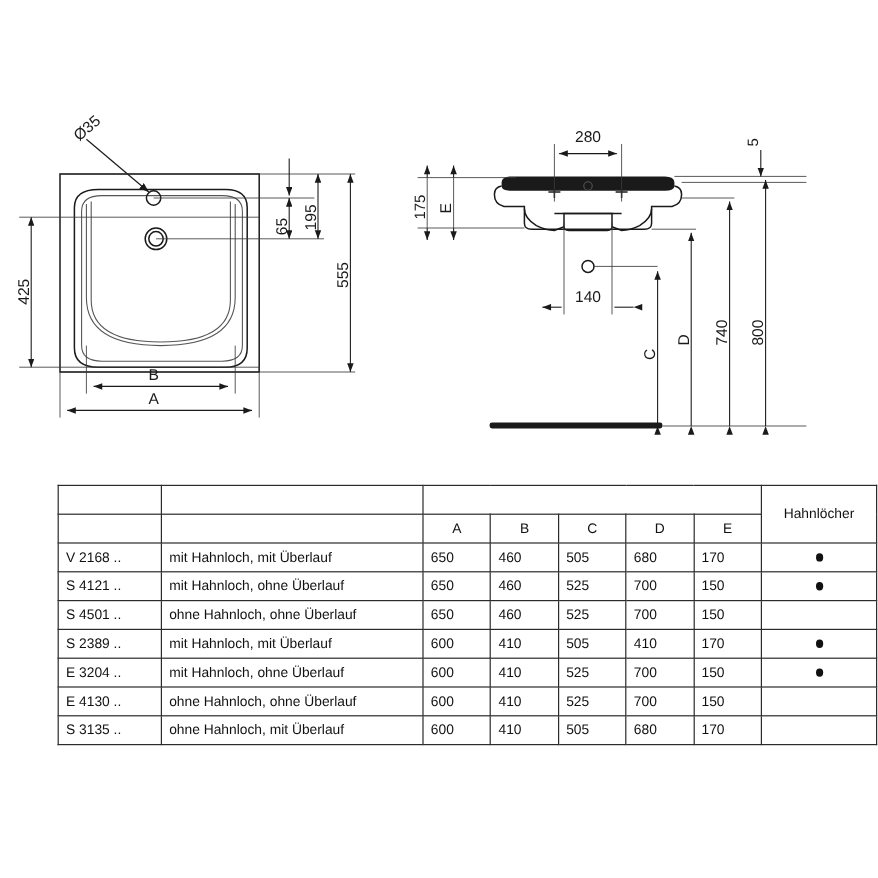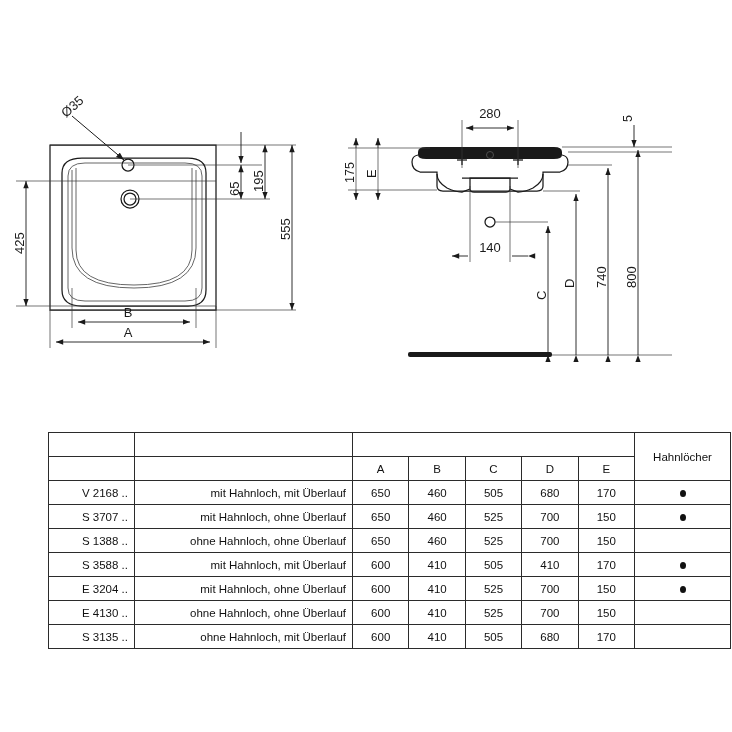--- a/index.html
+++ b/index.html
@@ -80,50 +80,49 @@
     position: absolute;
     left: 48px;
     top: 404px;
     width: 683px;
   }
   table.spec {
     border-collapse: collapse;
     width: 683px;
     table-layout: fixed;
     background: #fff;
-    margin-top: 28px;
   }
   table.spec td, table.spec th {
     border: 1px solid #2b2b2b;
     font-family: "Liberation Sans", sans-serif;
     font-weight: normal;
     font-size: 11.5px;
     color: #111;
     height: 24px;
     padding: 0 6px;
     vertical-align: middle;
     box-sizing: border-box;
   }
   .col-code   { width: 86px;  text-align: left; padding-left: 9px; }
   .col-desc   { width: 218px; text-align: left; padding-left: 9px; }
-  .col-dim    { width: 48px;  text-align: center; }
+  .col-dim    { width: 48px;  text-align: left; }
   .col-hahn   { width: 96px;  text-align: center; }
   .hdr-blank  { height: 30px; }
   .hdr-group  { height: 30px; }
   .hdr-hahn   { text-align: center; font-size: 11.5px; }
   .hdr-letter { text-align: center; font-size: 12px; }
   .dot {
     display: inline-block;
     width: 6px;
     height: 7px;
     border-radius: 50%;
     background: #111;
     vertical-align: middle;
   }
-  .nowrap { white-space: nowrap; text-align: right; }
+  .nowrap { white-space: nowrap; }
 </style>
 </head>
 <body>
 
 <div id="sheet">
 
   <svg class="drawing-svg" viewBox="0 0 732 400">
     <defs>
       <marker id="arrEnd" markerWidth="9" markerHeight="9" refX="8" refY="3" orient="auto" markerUnits="strokeWidth">
         <path d="M0,0 L8,3 L0,6 z" fill="#1a1a1a"></path>
@@ -286,41 +285,41 @@
             <td class="col-code nowrap">V 2168 ..</td>
             <td class="col-desc nowrap">mit Hahnloch, mit Überlauf</td>
             <td class="col-dim">650</td>
             <td class="col-dim">460</td>
             <td class="col-dim">505</td>
             <td class="col-dim">680</td>
             <td class="col-dim">170</td>
             <td class="col-hahn"><span class="dot"></span></td>
           </tr>
           <tr>
-            <td class="col-code nowrap">S 3707 ..</td>
+            <td class="col-code nowrap">S 4121 ..</td>
             <td class="col-desc nowrap">mit Hahnloch, ohne Überlauf</td>
             <td class="col-dim">650</td>
             <td class="col-dim">460</td>
             <td class="col-dim">525</td>
             <td class="col-dim">700</td>
             <td class="col-dim">150</td>
             <td class="col-hahn"><span class="dot"></span></td>
           </tr>
           <tr>
-            <td class="col-code nowrap">S 1388 ..</td>
+            <td class="col-code nowrap">S 4501 ..</td>
             <td class="col-desc nowrap">ohne Hahnloch, ohne Überlauf</td>
             <td class="col-dim">650</td>
             <td class="col-dim">460</td>
             <td class="col-dim">525</td>
             <td class="col-dim">700</td>
             <td class="col-dim">150</td>
             <td class="col-hahn"></td>
           </tr>
           <tr>
-            <td class="col-code nowrap">S 3588 ..</td>
+            <td class="col-code nowrap">S 2389 ..</td>
             <td class="col-desc nowrap">mit Hahnloch, mit Überlauf</td>
             <td class="col-dim">600</td>
             <td class="col-dim">410</td>
             <td class="col-dim">505</td>
             <td class="col-dim">410</td>
             <td class="col-dim">170</td>
             <td class="col-hahn"><span class="dot"></span></td>
           </tr>
           <tr>
             <td class="col-code nowrap">E 3204 ..</td>

